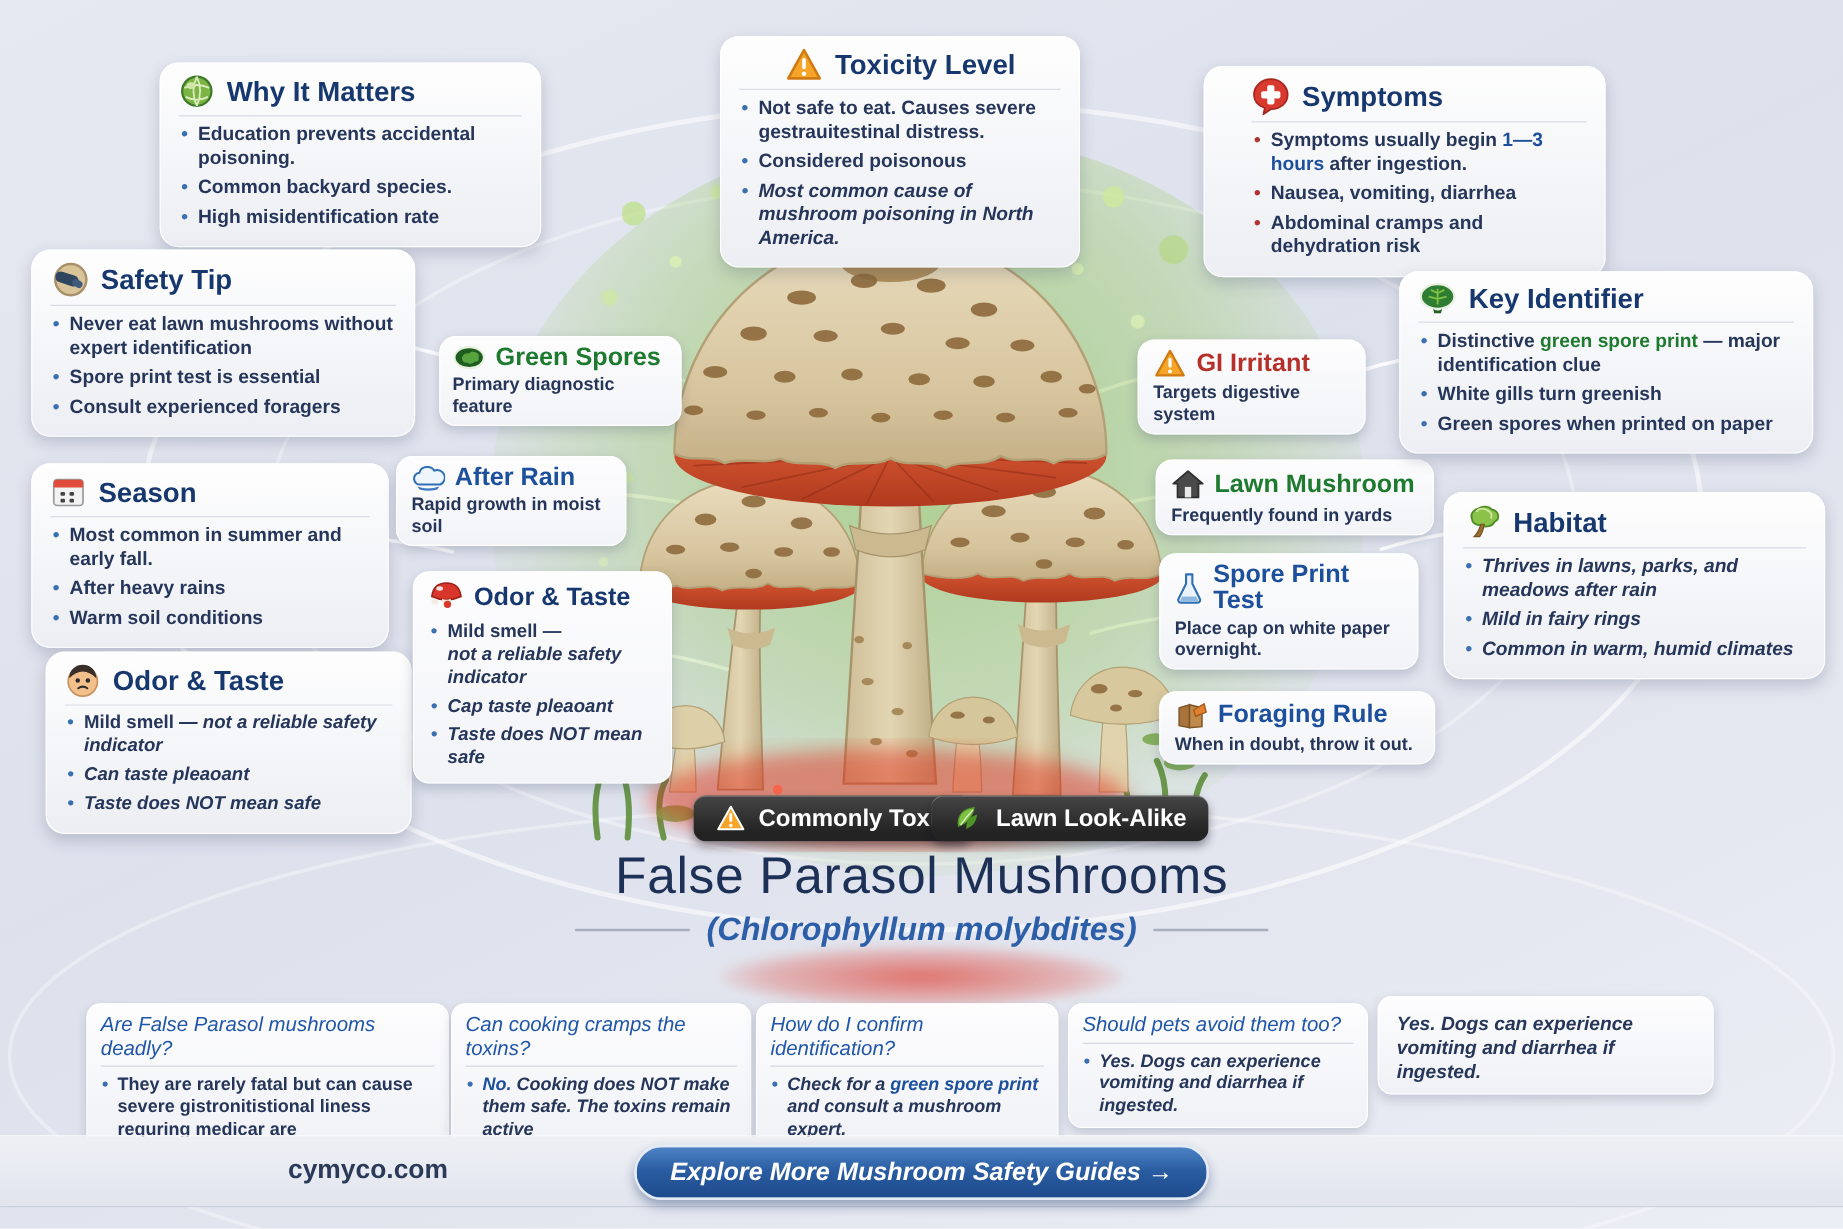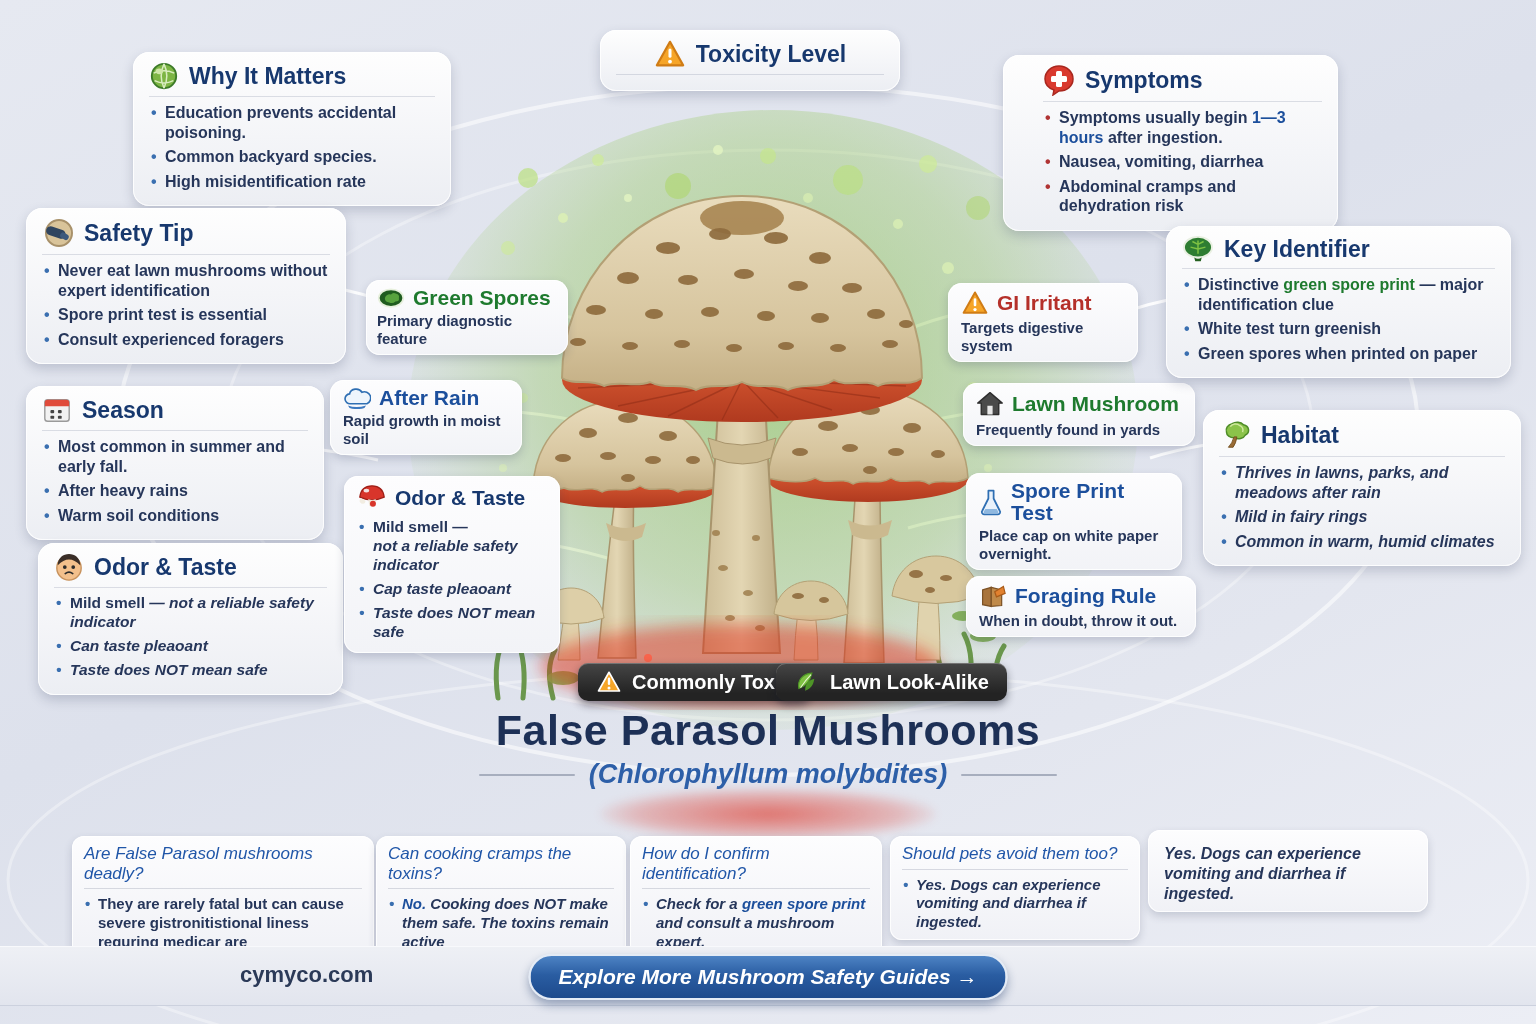--- a/index.html
+++ b/index.html
@@ -44,21 +44,21 @@
   .t-red { color:#b5302a; }
   .t-blue { color:#1c4f9c; }
 
   
   .badge { position:absolute; z-index:4; display:inline-flex; align-items:center; gap:10px;
     background:linear-gradient(180deg,#464646 0%,#232323 80%); color:#fff; font-weight:700; font-size:20px;
     padding:7px 18px; border-radius:10px; box-shadow:0 4px 8px rgba(20,25,40,.45), inset 0 1px 0 rgba(255,255,255,.25); }
 
   
   .title-wrap { position:absolute; left:0; right:0; top:706px; text-align:center; z-index:4; }
-  .main-title { font-size:43px; font-weight:700; color:#1d3056; letter-spacing:.5px; }
+  .main-title { font-size:43px; font-weight:400; color:#1d3056; letter-spacing:.5px; }
   .subtitle-row { display:flex; align-items:center; justify-content:center; gap:14px; margin-top:4px; }
   .subtitle { font-size:27px; font-weight:700; font-style:italic; color:#2d5fa8; }
   .sub-line { width:96px; height:2px; background:#a7aebe; border-radius:2px; }
   .red-smear { position:absolute; left:600px; top:788px; width:336px; height:52px; z-index:3;
     background:radial-gradient(ellipse at 50% 50%, rgba(221,45,30,.62) 0%, rgba(221,45,30,.25) 55%, rgba(221,45,30,0) 75%);
     filter:blur(4px); border-radius:50%; }
 
   
   .faq { position:absolute; z-index:3; border-radius:12px; padding:8px 12px;
     background:linear-gradient(180deg,#fdfdfe 0%,#f0f1f6 100%);
@@ -304,20 +304,25 @@
     <div class="card-head" style="justify-content:center;">
       <span class="icon">
         <svg width="32" height="30" viewBox="0 0 34 32">
             <path d="M17,3 L31,28 L3,28 Z" fill="#f6a528" stroke="#d07c15" stroke-width="2.4" stroke-linejoin="round"></path>
             <rect x="15.4" y="10" width="3.2" height="10" rx="1.6" fill="#fff"></rect>
             <circle cx="17" cy="24" r="2" fill="#fff"></circle>
           </svg>
       </span>
       <span>Toxicity Level</span>
     </div>
+    <ul class="bullets">
+      <li><span class="seg-b">Not safe to eat.</span><span> Causes severe gestrauitestinal distress.</span></li>
+      <li><span class="seg-b">Considered poisonous</span></li>
+      <li class="it"><span>Most common cause of mushroom poisoning in North America.</span></li>
+    </ul>
   </div>
 
   <div class="card" style="left:1003px;top:55px;width:335px;padding-left:40px;">
     <div class="card-head">
       <span class="icon">
         <svg width="32" height="32" viewBox="0 0 32 32">
             <path d="M16,2 C24,2 30,8 30,15 C30,22 24,27 16,27 L10,31 L11,26 C5,24 2,20 2,15 C2,8 8,2 16,2 Z" fill="#d93a2f" stroke="#a8271e" stroke-width="1.5"></path>
             <rect x="13" y="7" width="6" height="16" rx="1.5" fill="#fff"></rect>
             <rect x="8" y="12" width="16" height="6" rx="1.5" fill="#fff"></rect>
           </svg>
@@ -459,21 +464,21 @@
         <svg width="28" height="28" viewBox="0 0 32 32">
             <path d="M16,3 L30,15 L26,15 L26,28 L6,28 L6,15 L2,15 Z" fill="#4a4a4a" stroke="#2d2d2d" stroke-width="1.6" stroke-linejoin="round"></path>
             <rect x="13" y="18" width="6" height="10" fill="#e8e8e8"></rect>
           </svg>
       </span>
       <span>Lawn Mushroom</span>
     </div>
     <div class="callout-sub">Frequently found in yards</div>
   </div>
 
-  <div class="callout" style="left:966px;top:473px;width:216px;">
+  <div class="callout" style="left:966px;top:461px;width:216px;">
     <div class="callout-head t-blue">
       <span class="icon">
         <svg width="24" height="28" viewBox="0 0 26 32">
             <path d="M10,3 L16,3 L16,12 L23,26 a2.5,2.5 0 0 1 -2.2,4 L5.2,30 A2.5,2.5 0 0 1 3,26 L10,12 Z" fill="#eaf2fb" stroke="#2f6fb3" stroke-width="2" stroke-linejoin="round"></path>
             <path d="M6.5,24 L19.5,24 L21.5,27.5 q0,1.5 -1.5,1.5 L6,29 q-1.5,0 -1.5,-1.5 Z" fill="#8fb8e0"></path>
           </svg>
       </span>
       <span>Spore Print Test</span>
     </div>
     <div class="callout-sub">Place cap on white paper overnight.</div>
@@ -499,21 +504,21 @@
         <svg width="32" height="28" viewBox="0 0 34 30">
             <ellipse cx="17" cy="13" rx="15" ry="11" fill="#2e7d32" stroke="#e9f0e2" stroke-width="2"></ellipse>
             <path d="M17,6 v14 M17,10 l-6,-3 M17,10 l6,-3 M17,15 l-8,-2 M17,15 l8,-2" stroke="#7fc243" stroke-width="1.6" fill="none"></path>
             <path d="M13,24 q4,3 8,0 l-1,4 l-6,0 Z" fill="#24601f"></path>
           </svg>
       </span>
       <span>Key Identifier</span>
     </div>
     <ul class="bullets">
       <li><span>Distinctive </span><span class="seg-g">green spore print</span><span> — major identification clue</span></li>
-      <li><span>White test turn greenish</span></li>
+      <li><span>White gills turn greenish</span></li>
       <li><span>Green spores when printed on paper</span></li>
     </ul>
   </div>
 
   <div class="card" style="left:1203px;top:410px;width:318px;">
     <div class="card-head">
       <span class="icon">
         <svg width="32" height="32" viewBox="0 0 34 34">
             <path d="M8,14 a8,7 0 0 1 6,-9 a8,6 0 0 1 12,1 a7,6 0 0 1 2,11 a8,6 0 0 1 -12,3 a8,6 0 0 1 -8,-6 Z" fill="#8bc34a" stroke="#4e8c28" stroke-width="1.6"></path>
             <path d="M12,8 a6,5 0 0 1 10,-1 a5,5 0 0 1 3,7" fill="none" stroke="#cfe89e" stroke-width="1.6"></path>

